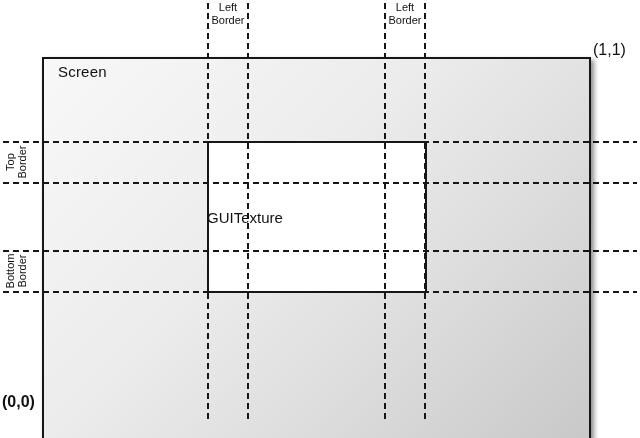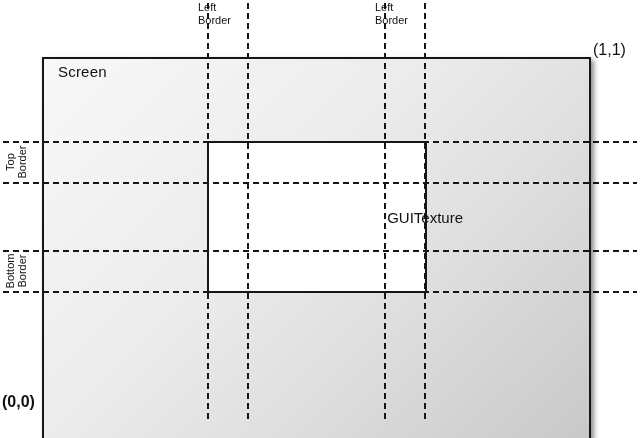--- a/index.html
+++ b/index.html
@@ -15,41 +15,41 @@
   }
   .screen-label {
     position:absolute; left:14px; top:4px; font-size:15px; letter-spacing:0.2px;
   }
   .texture {
     position:absolute; left:207px; top:141px; width:220px; height:152px;
     box-sizing:border-box; border:2px solid #161616; background:#ffffff;
   }
   .texture-label-wrap {
     position:absolute; left:207px; top:141px; width:220px; height:152px;
-    display:flex; align-items:center; justify-content:flex-end;
-    font-size:15px; pointer-events:none;padding-left:36px;
+    display:flex; align-items:center; justify-content:flex-start;
+    font-size:15px; pointer-events:none;
   }
   .vline {
     position:absolute; top:3px; height:419px; width:2px;
     background:repeating-linear-gradient(180deg,#161616 0 6px,transparent 6px 10px);
   }
   .hline {
     position:absolute; left:3px; width:634px; height:2px;
     background:repeating-linear-gradient(90deg,#161616 0 6px,transparent 6px 10px);
   }
   #v-texture-left  { left:207px; }
   #v-left-inner    { left:247px; }
   #v-right-inner   { left:384px; }
   #v-texture-right { left:424px; }
   #h-texture-top    { top:141px; }
   #h-top-inner      { top:182px; }
   #h-bottom-inner   { top:250px; }
   #h-texture-bottom { top:291px; }
   .top-label {
-    position:absolute; top:1px; width:60px; 
+    position:absolute; top:1px; width:60px; text-align:center;
     font-size:11px; line-height:13px;
   }
   #left-border-label  { left:198px; }
   #right-border-label { left:375px; }
   .side-label {
     position:absolute; width:60px; text-align:center;
     font-size:11px; line-height:12px; transform:rotate(-90deg);
   }
   #top-border-label    { left:-14px; top:150px; }
   #bottom-border-label { left:-14px; top:259px; }

